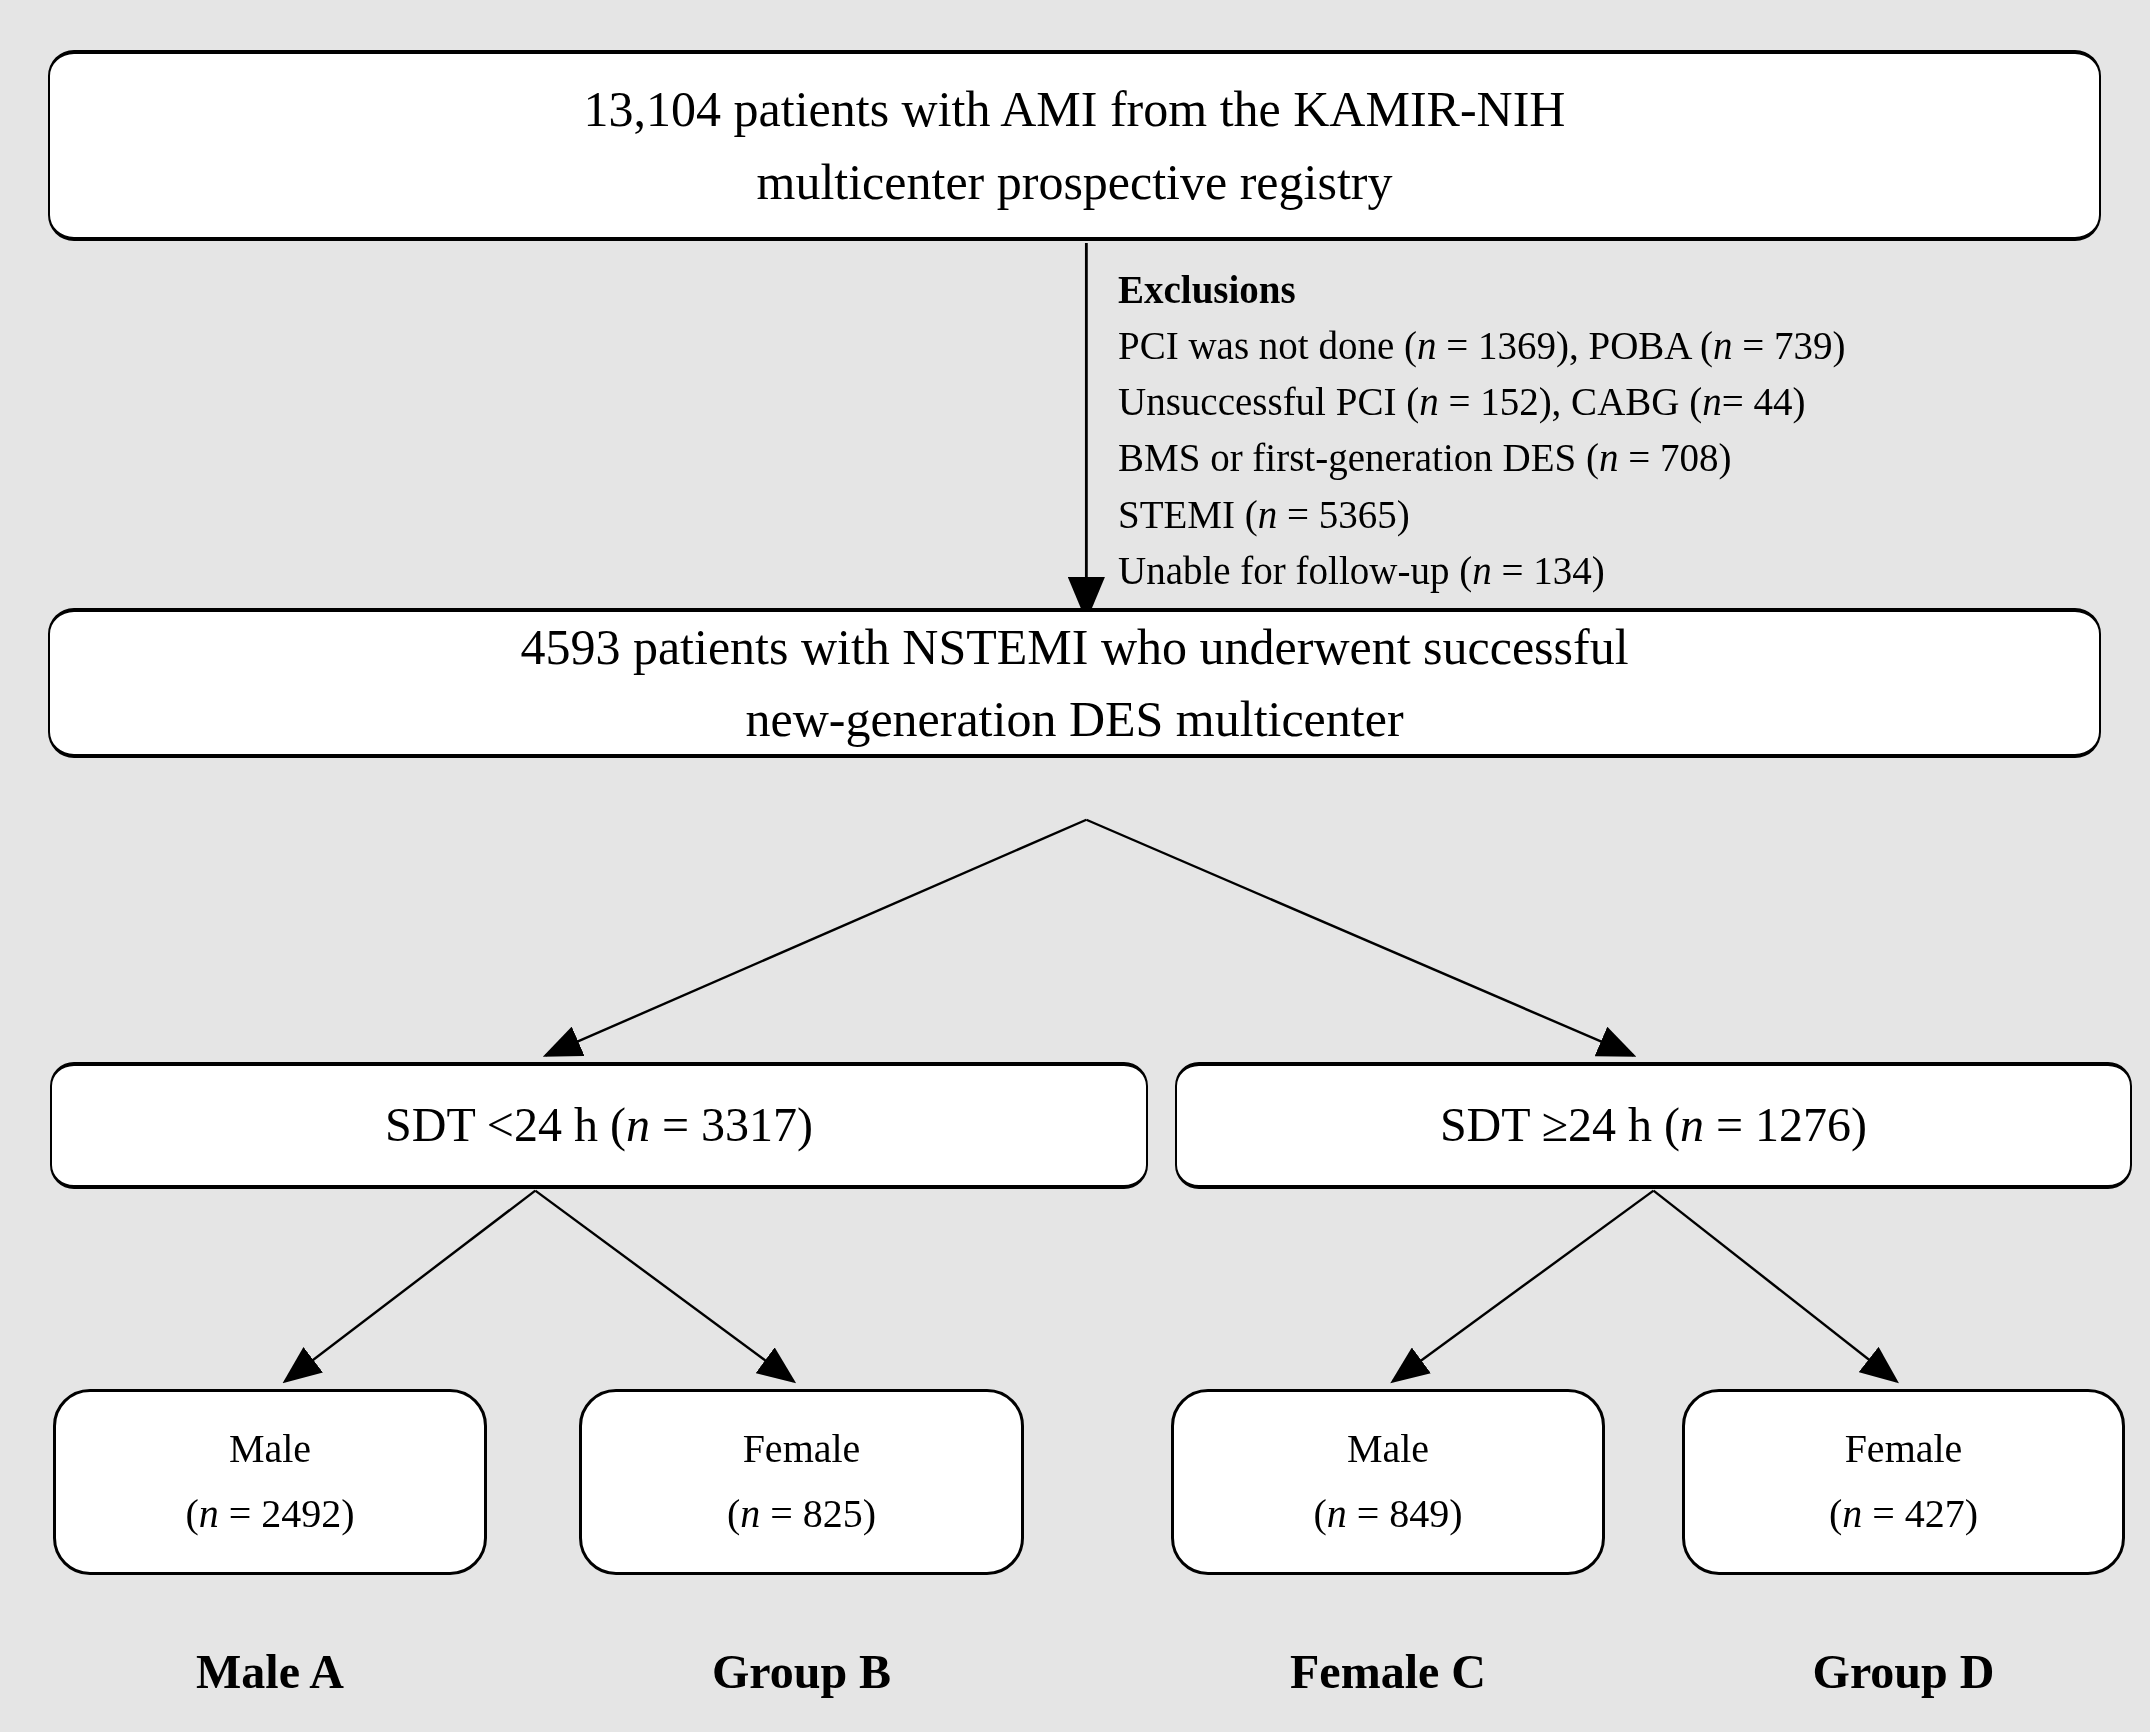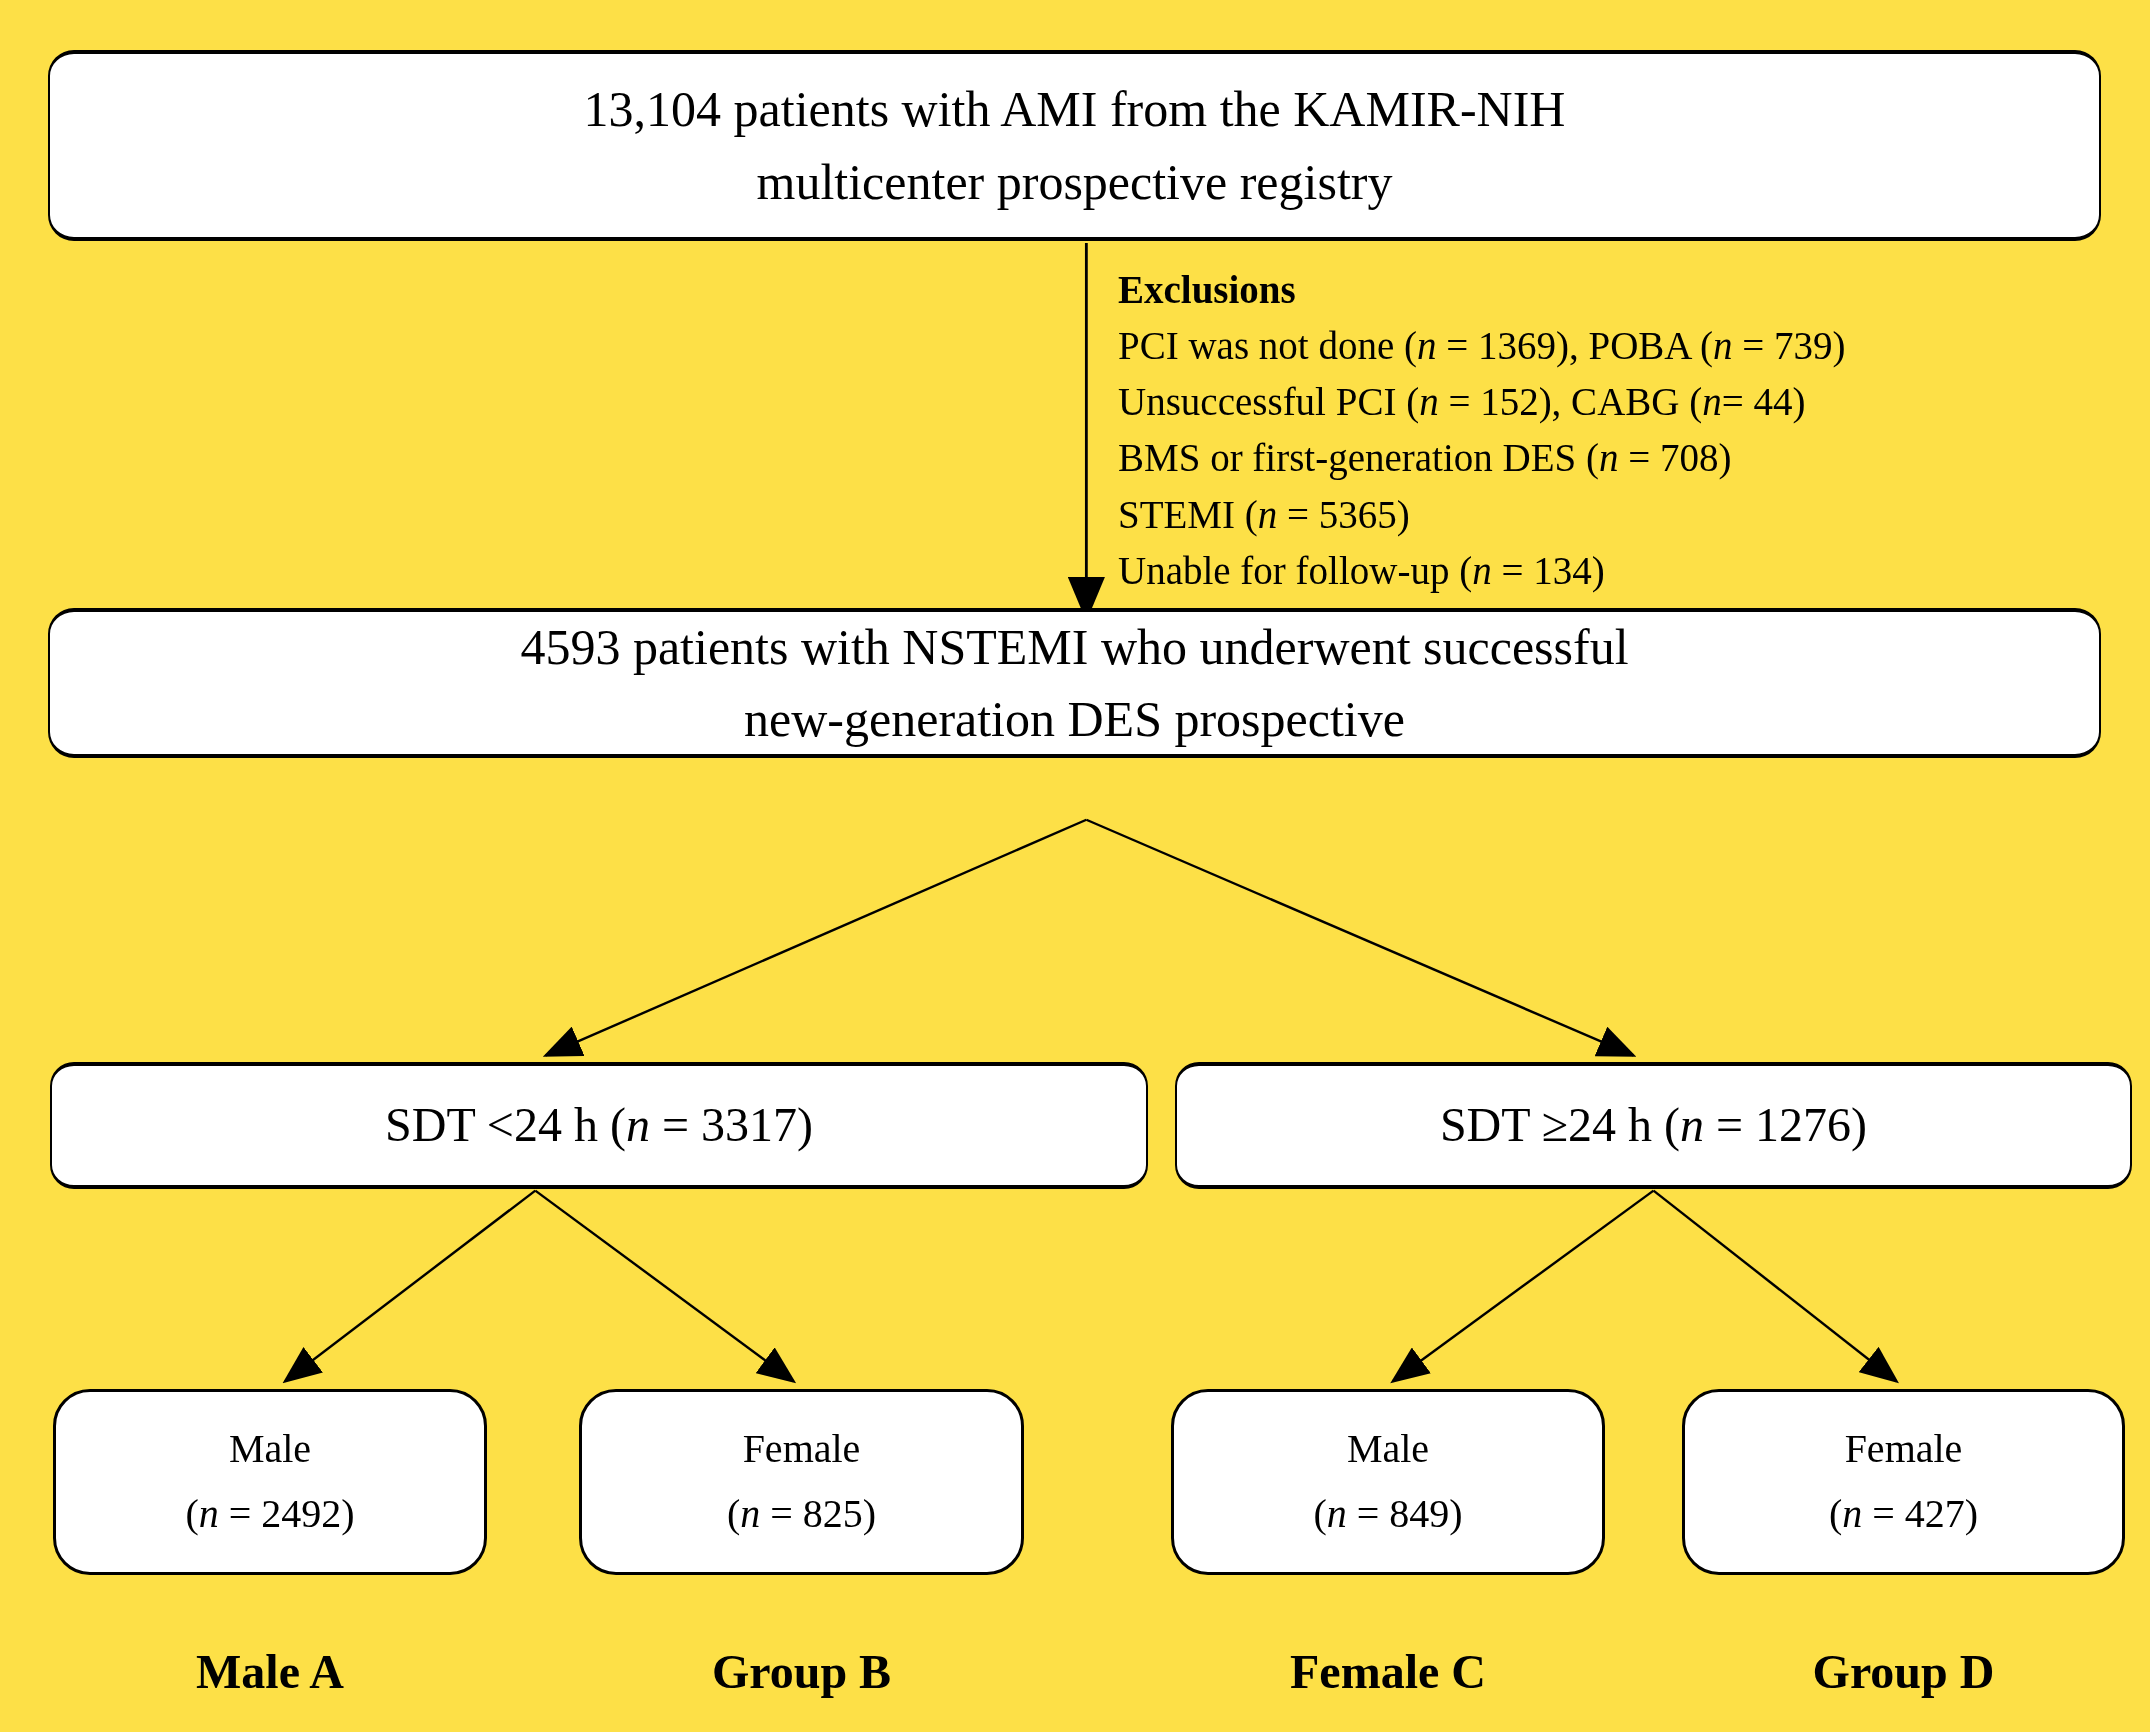--- a/index.html
+++ b/index.html
@@ -1,17 +1,17 @@
 <!DOCTYPE html>
 <html style="font-size:13px"><head>
 <meta charset="utf-8">
 <style>
   html,body{margin:0;padding:0;background:#ffffff;}
   .canvas{
-    position:relative;width:2151px;height:1732px;background:#fde047;
+    position:relative;width:2151px;height:1732px;background:#e5e5e5;
     color:#000;font-family:"Liberation Serif","DejaVu Serif",serif;
     overflow:hidden;
   }
   svg.connectors{position:absolute;left:0;top:0;width:2151px;height:1732px;}
   .box{
     position:absolute;box-sizing:border-box;background:#ffffff;
     border:3.2px solid #000;display:flex;flex-direction:column;
     align-items:center;justify-content:center;text-align:center;
   }
   .wide{border-width:4.8px 2.4px;border-radius:26px;font-size:50px;line-height:1.45;}
@@ -59,21 +59,21 @@
         <div class="line">PCI was not done (<i>n</i> = 1369), POBA (<i>n</i> = 739)</div>
         <div class="line">Unsuccessful PCI (<i>n</i> = 152), CABG (<i>n</i>= 44)</div>
         <div class="line">BMS or first-generation DES (<i>n</i> = 708)</div>
         <div class="line">STEMI (<i>n</i> = 5365)</div>
         <div class="line">Unable for follow-up (<i>n</i> = 134)</div>
       </div>
   </div>
 
   <div class="box wide" style="left:48px;top:608px;width:2053px;height:150px;">
       <div class="line">4593 patients with NSTEMI who underwent successful</div>
-      <div class="line">new-generation DES prospective</div>
+      <div class="line">new-generation DES multicenter</div>
     </div>
 
   <div class="box sdt" style="left:50px;top:1062px;width:1098px;height:127px;">
       <div class="line">SDT &lt;24 h (<i>n</i> = 3317)</div>
     </div>
 
   <div class="box sdt" style="left:1175px;top:1062px;width:957px;height:127px;">
       <div class="line">SDT ≥24 h (<i>n</i> = 1276)</div>
     </div>
 

